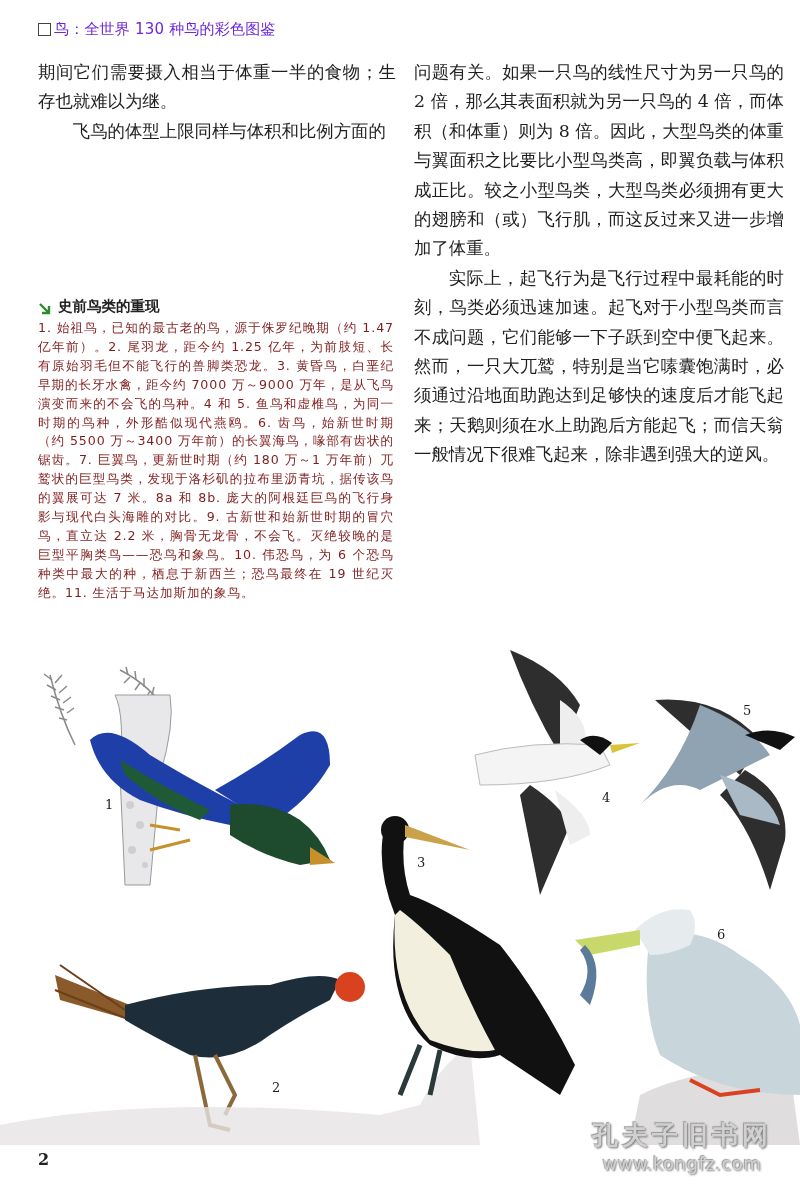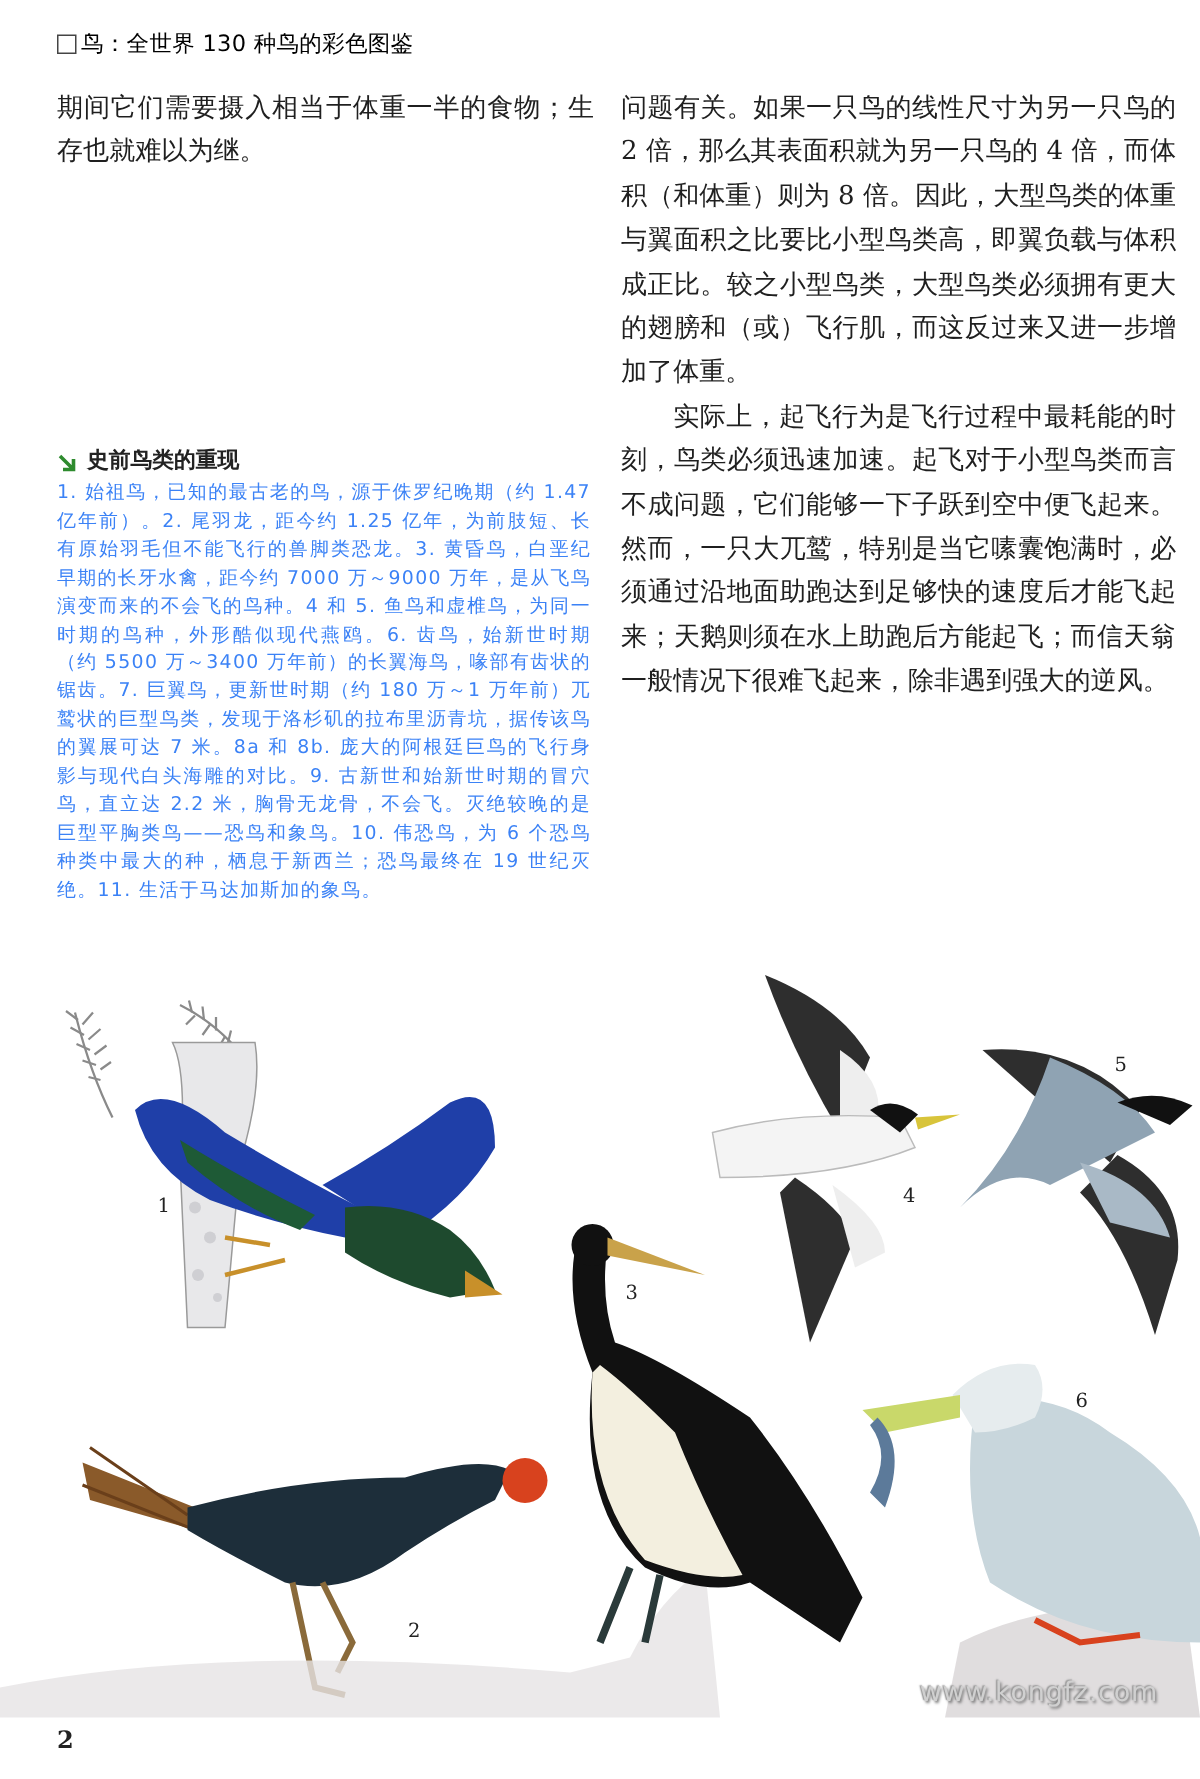--- a/index.html
+++ b/index.html
@@ -1,49 +1,50 @@
 <!DOCTYPE html>
 <html><head>
 <meta charset="utf-8">
 <style>
   html, body { margin: 0; padding: 0; background: #ffffff; }
   body { width: 800px; height: 1186px; position: relative; overflow: hidden;
          font-family: "DejaVu Serif", "Liberation Serif", serif; color: #1f1f1f; }
   .running-head { position: absolute; left: 38px; top: 20px; font-family: "DejaVu Sans", "Liberation Sans", sans-serif;
-                  font-size: 15px; color: #000000; letter-spacing: 0.2px; display: flex; align-items: center; }
+                  font-size: 15px; color: #6d28d9; letter-spacing: 0.2px; display: flex; align-items: center; }
   .running-head .box { display: inline-block; width: 11px; height: 11px; border: 1.3px solid #444; margin-right: 3px; }
   .col { position: absolute; top: 58px; width: 358px; font-size: 17.4px; line-height: 29.4px; text-align: justify; }
   .col-left { left: 38px; }
   .col-right { left: 414px; width: 370px; }
   .col p { margin: 0; }
   .indent { text-indent: 2em; }
   .sidebar { position: absolute; left: 38px; top: 297px; width: 356px; }
   .sidebar-title { font-family: "DejaVu Sans", "Liberation Sans", sans-serif; font-weight: bold; font-size: 14.5px;
                    color: #222; display: flex; align-items: flex-end; margin-bottom: 3px; }
   .arrow-icon { width: 14px; height: 14px; margin-right: 6px; }
   .sidebar-body { font-family: "DejaVu Sans", "Liberation Sans", sans-serif; font-size: 12.6px; line-height: 18.9px;
-                  color: #3b82f6; letter-spacing: 0.9px; text-align: justify; margin: 0; }
+                  color: #7f1d1d; letter-spacing: 0.9px; text-align: justify; margin: 0; }
   .plate { position: absolute; left: 0; top: 625px; width: 800px; height: 540px; }
   .fig-label { position: absolute; font-family: "DejaVu Serif", "Liberation Serif", serif; font-size: 13px; color: #222; }
   .page-number { position: absolute; left: 38px; top: 1150px; font-size: 16px; font-weight: bold; color: #222; }
   .watermark { position: absolute; right: 28px; top: 1118px; text-align: center; color: #d0d0d0;
                text-shadow: 1px 1px 2px #777, -1px -1px 1px #999; font-family: "DejaVu Sans", sans-serif; }
   .watermark .cn { font-size: 26px; letter-spacing: 4px; font-weight: bold; }
   .watermark .url { font-size: 18px; letter-spacing: 0.5px; }
 </style>
 </head>
 <body>
 
 <div class="running-head">
   <span class="box"></span>
   <span>鸟：全世界 130 种鸟的彩色图鉴</span>
 </div>
 
 <div class="col col-left">
   <p>期间它们需要摄入相当于体重一半的食物；生存也就难以为继。</p>
+  <p class="indent">飞鸟的体型上限同样与体积和比例方面的</p>
 </div>
 
 <div class="sidebar">
   <div class="sidebar-title">
     <svg class="arrow-icon" viewBox="0 0 14 14">
       <path d="M2 2 L11 11 M11 4 L11 11 L4 11" stroke="#2e8b2e" stroke-width="2.4" fill="none"></path>
     </svg>
     <span>史前鸟类的重现</span>
   </div>
   <p class="sidebar-body">1. 始祖鸟，已知的最古老的鸟，源于侏罗纪晚期（约 1.47 亿年前）。2. 尾羽龙，距今约 1.25 亿年，为前肢短、长有原始羽毛但不能飞行的兽脚类恐龙。3. 黄昏鸟，白垩纪早期的长牙水禽，距今约 7000 万～9000 万年，是从飞鸟演变而来的不会飞的鸟种。4 和 5. 鱼鸟和虚椎鸟，为同一时期的鸟种，外形酷似现代燕鸥。6. 齿鸟，始新世时期（约 5500 万～3400 万年前）的长翼海鸟，喙部有齿状的锯齿。7. 巨翼鸟，更新世时期（约 180 万～1 万年前）兀鹫状的巨型鸟类，发现于洛杉矶的拉布里沥青坑，据传该鸟的翼展可达 7 米。8a 和 8b. 庞大的阿根廷巨鸟的飞行身影与现代白头海雕的对比。9. 古新世和始新世时期的冒穴鸟，直立达 2.2 米，胸骨无龙骨，不会飞。灭绝较晚的是巨型平胸类鸟——恐鸟和象鸟。10. 伟恐鸟，为 6 个恐鸟种类中最大的种，栖息于新西兰；恐鸟最终在 19 世纪灭绝。11. 生活于马达加斯加的象鸟。</p>
@@ -131,14 +132,15 @@
   <span class="fig-label" style="left:272px;top:455px;">2</span>
   <span class="fig-label" style="left:417px;top:230px;">3</span>
   <span class="fig-label" style="left:602px;top:165px;">4</span>
   <span class="fig-label" style="left:743px;top:78px;">5</span>
   <span class="fig-label" style="left:717px;top:302px;">6</span>
 </div>
 
 <div class="page-number">2</div>
 
 <div class="watermark">
+  <div class="cn">孔夫子旧书网</div>
   <div class="url">www.kongfz.com</div>
 </div>
 
 </body></html>

